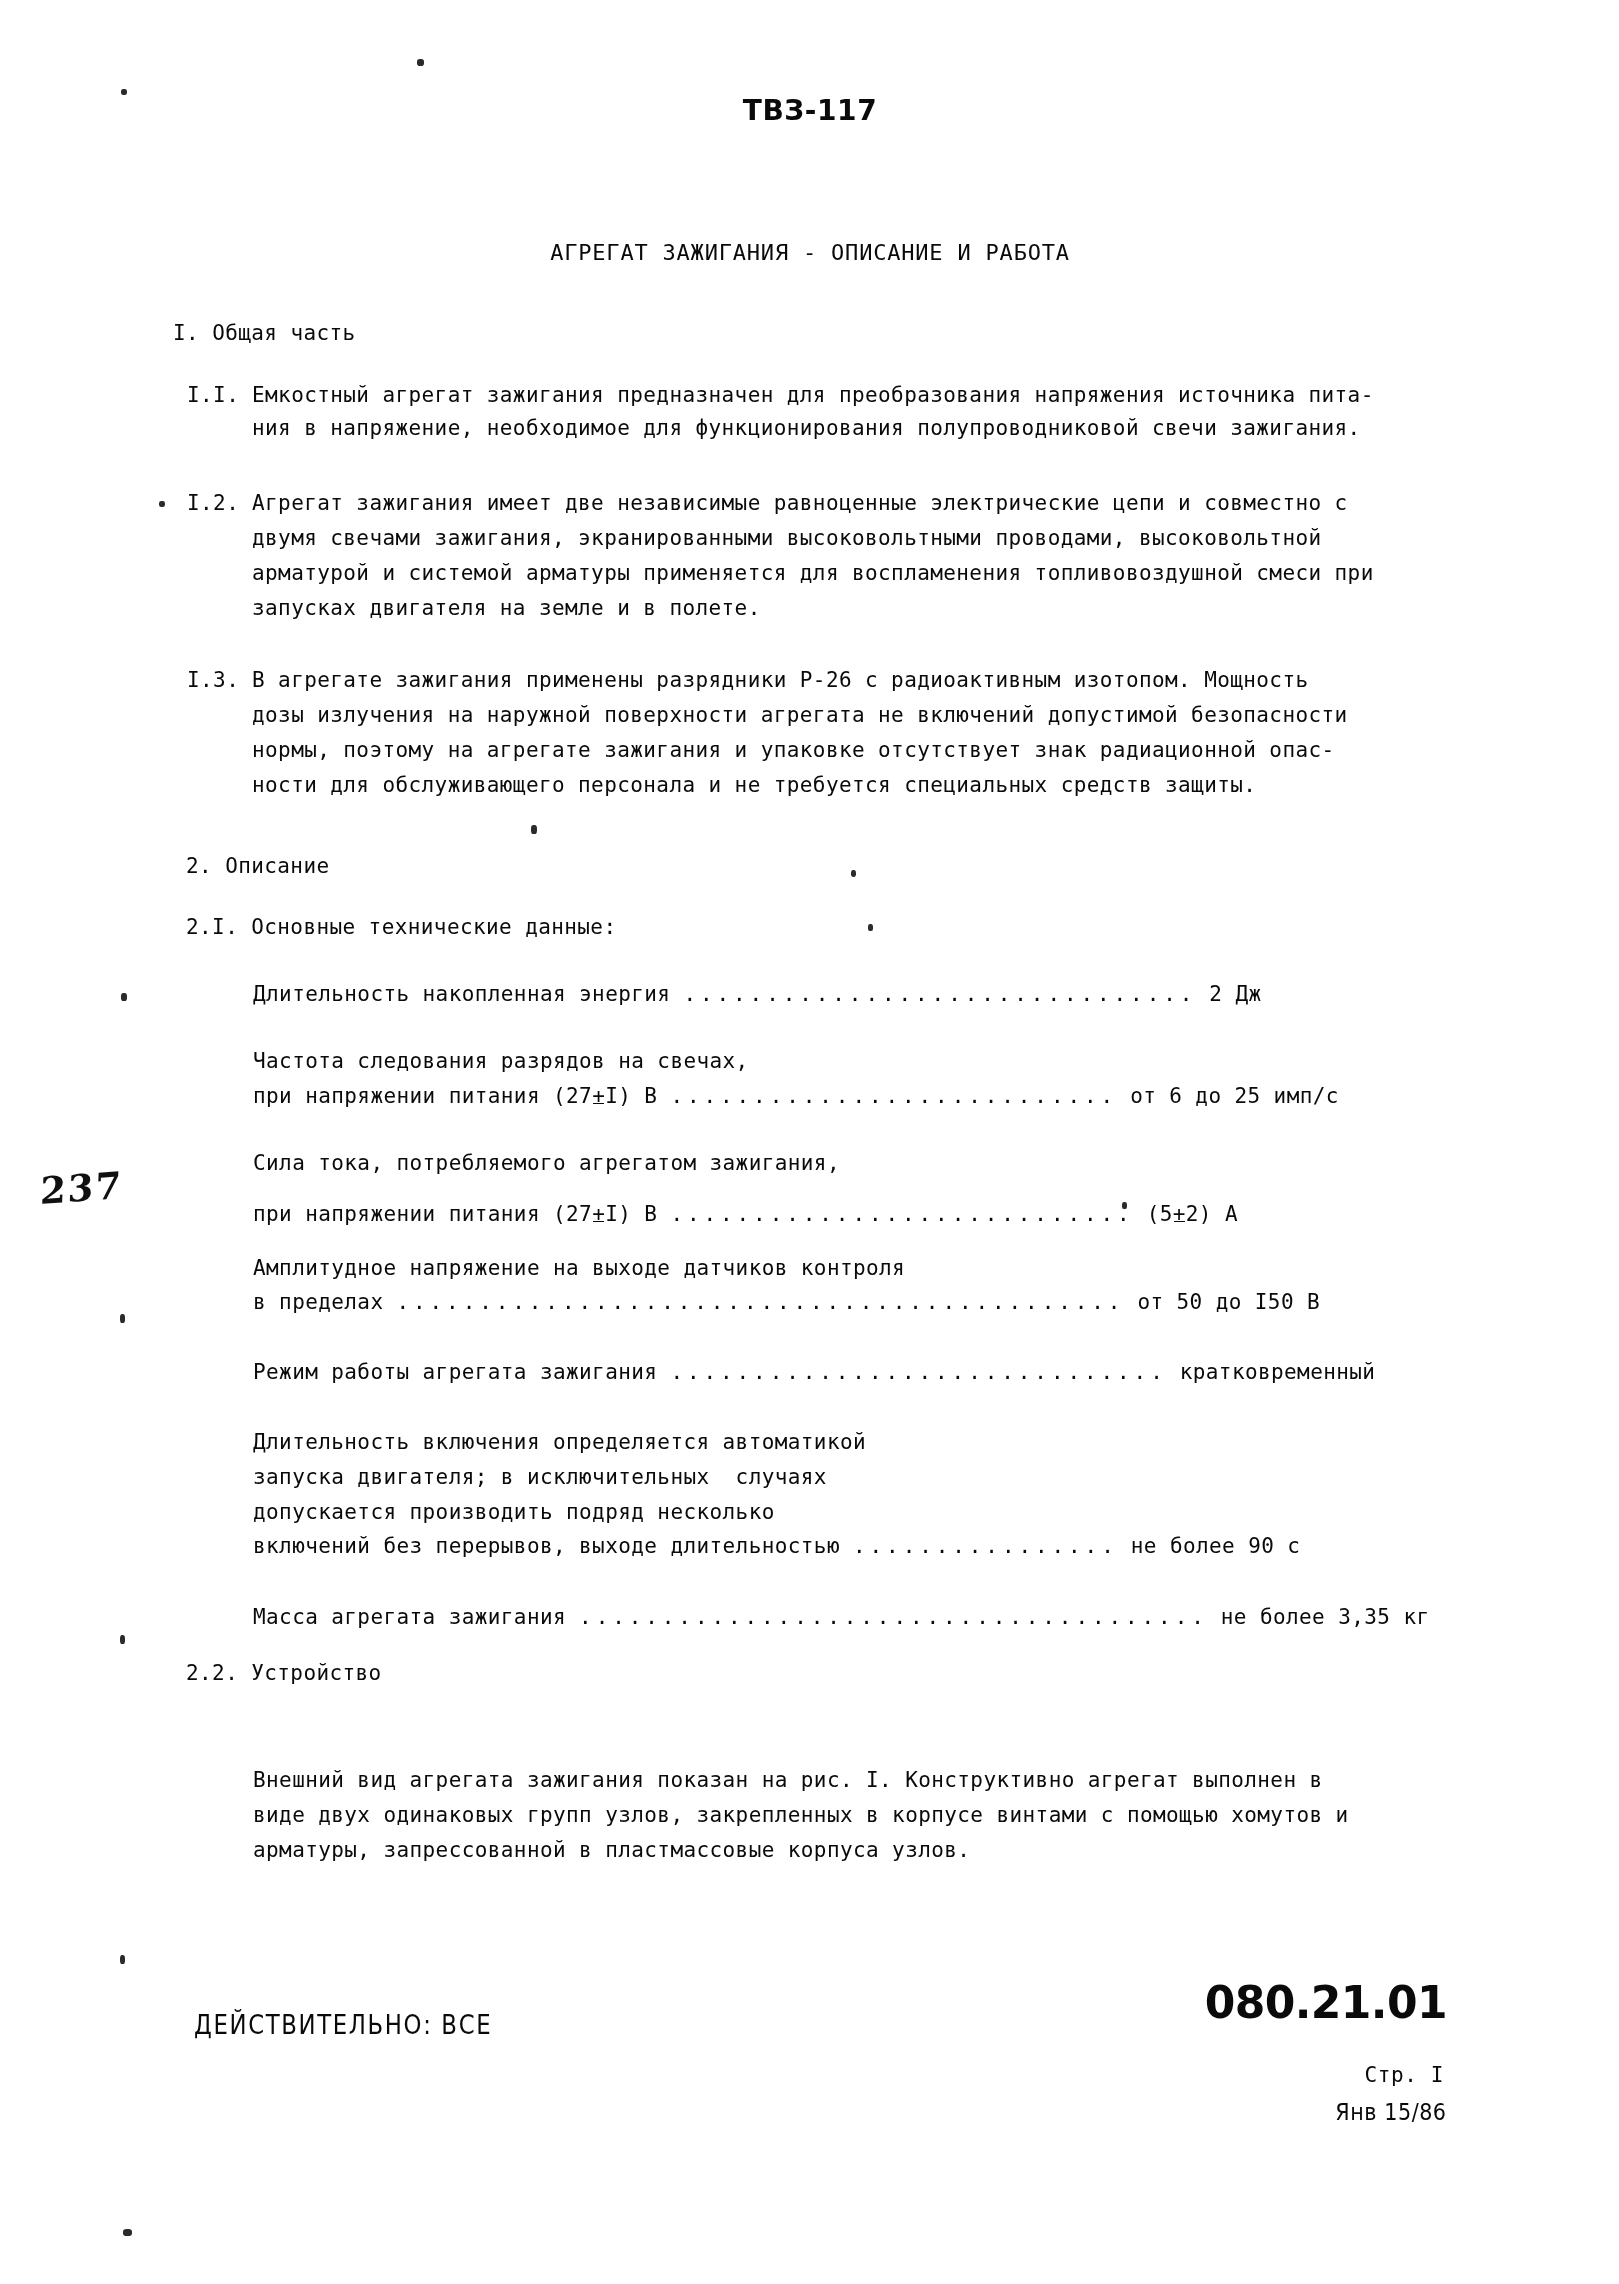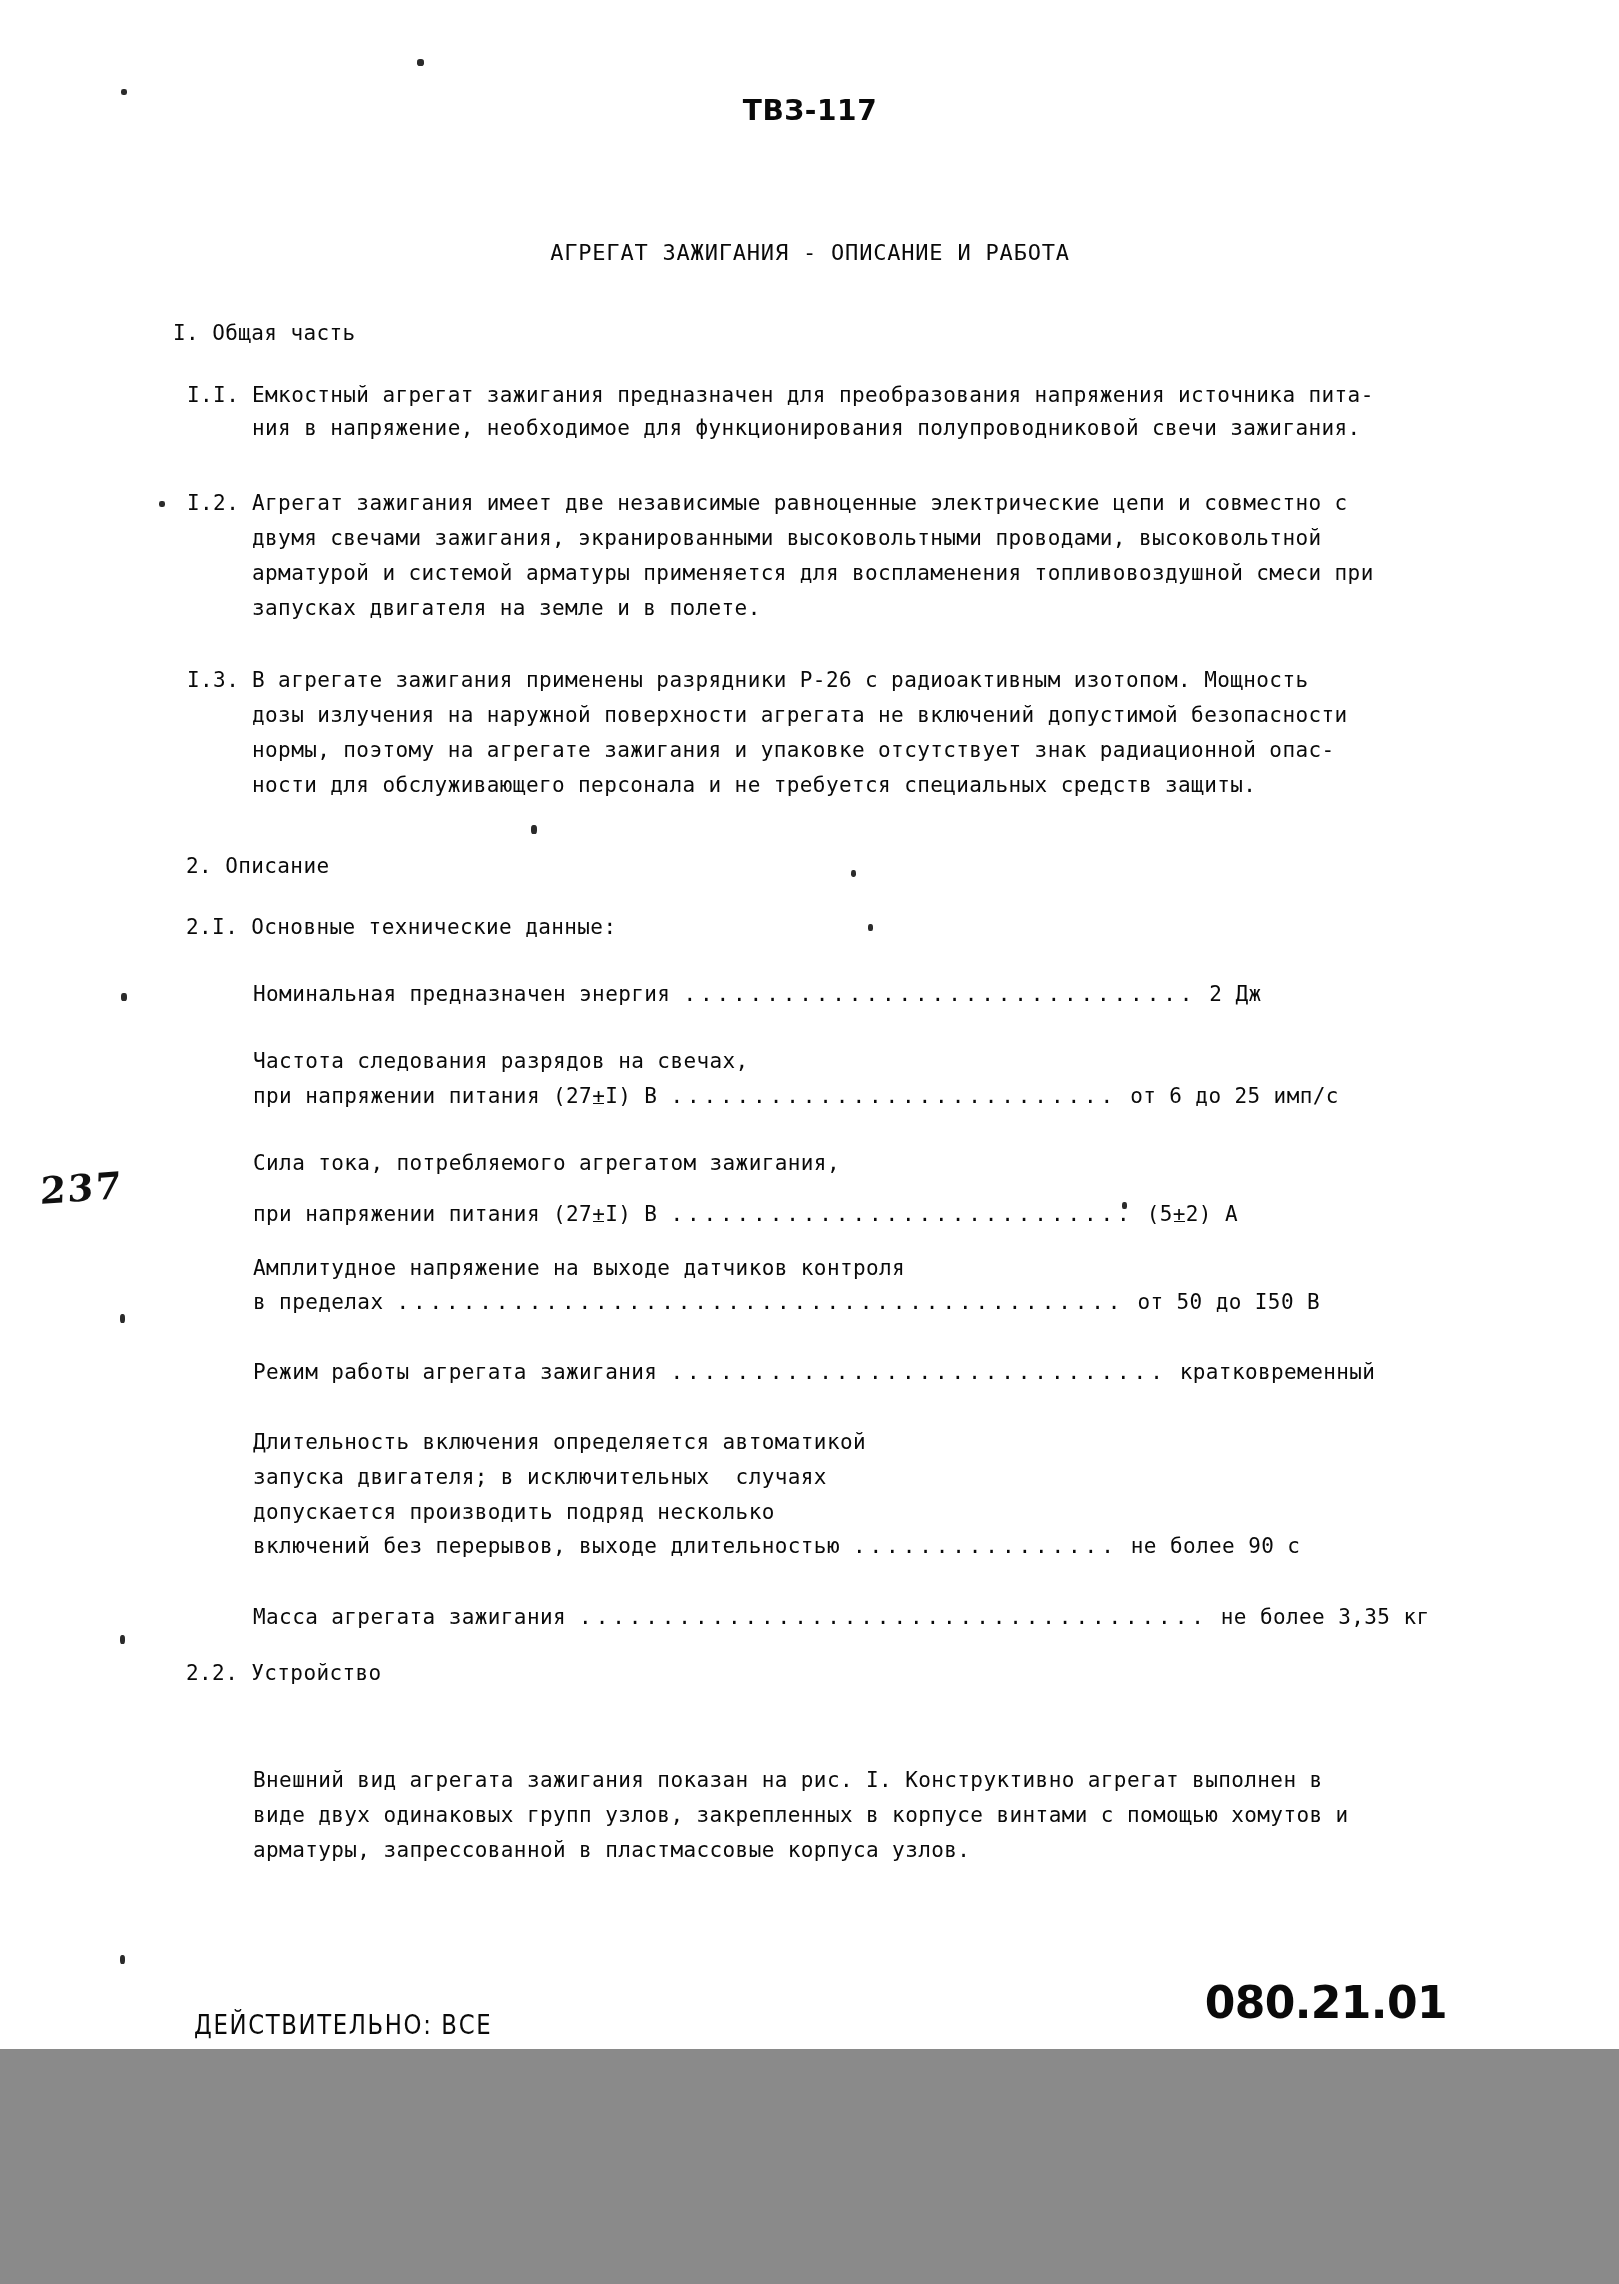--- a/index.html
+++ b/index.html
@@ -5,21 +5,21 @@
 <style>
   html, body {
     margin: 0;
     padding: 0;
     background: #8a8a8a;
   }
 
   .page {
     position: relative;
     width: 1620px;
-    height: 2049px;
+    height: 2284px;
     background: #ffffff;
     margin: 0 auto;
     overflow: hidden;
     font-family: "DejaVu Sans Mono", "Liberation Mono", monospace;
     color: #0a0a0a;
   }
 
   
   .speck {
     position: absolute;
@@ -193,21 +193,21 @@
     <div class="line num-col2" style="top:670px;">I.3.</div>
     <div class="line text-col" style="top:670px;">В агрегате зажигания применены разрядники Р-26 с радиоактивным изотопом. Мощность</div>
     <div class="line text-col" style="top:705px;">дозы излучения на наружной поверхности агрегата не включений допустимой безопасности</div>
     <div class="line text-col" style="top:740px;">нормы, поэтому на агрегате зажигания и упаковке отсутствует знак радиационной опас-</div>
     <div class="line text-col" style="top:775px;">ности для обслуживающего персонала и не требуется специальных средств защиты.</div>
 
     <div class="line" style="left:186px; top:856px;"><span>2.</span> <span>Описание</span></div>
 
     <div class="line" style="left:186px; top:917px;"><span>2.I.</span> <span>Основные технические данные:</span></div>
 
-    <div class="line spec-col" style="top:984px;"><span>Номинальная предназначен энергия</span> <span class="leader">...............................</span> <span>2 Дж</span></div>
+    <div class="line spec-col" style="top:984px;"><span>Длительность накопленная энергия</span> <span class="leader">...............................</span> <span>2 Дж</span></div>
 
     <div class="line spec-col" style="top:1051px;">Частота следования разрядов на свечах,</div>
     <div class="line spec-col" style="top:1086px;"><span><span>при напряжении питания (27</span><span class="pm">+</span><span>I) В</span></span> <span class="leader">...........................</span> <span>от 6 до 25 имп/с</span></div>
 
     <div class="line spec-col" style="top:1153px;">Сила тока, потребляемого агрегатом зажигания,</div>
     <div class="line spec-col" style="top:1204px;"><span><span>при напряжении питания (27</span><span class="pm">+</span><span>I) В</span></span> <span class="leader">............................</span> <span><span>(5</span><span class="pm">+</span><span>2) А</span></span></div>
 
     <div class="line spec-col" style="top:1258px;">Амплитудное напряжение на выходе датчиков контроля</div>
     <div class="line spec-col" style="top:1292px;"><span>в пределах</span> <span class="leader">............................................</span> <span>от 50 до I50 В</span></div>
 

